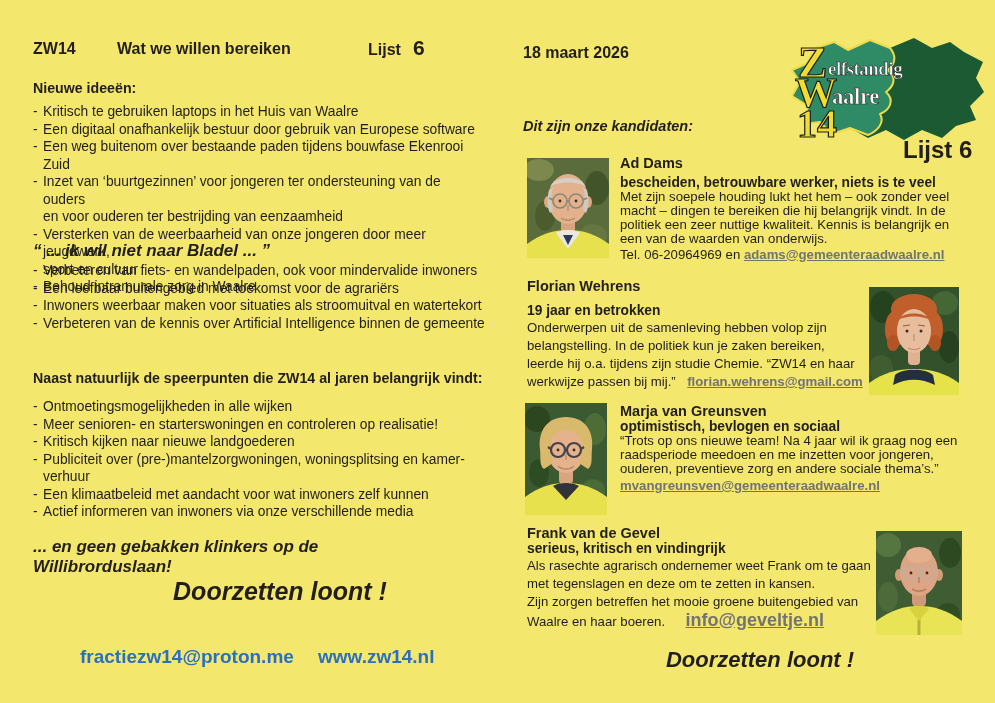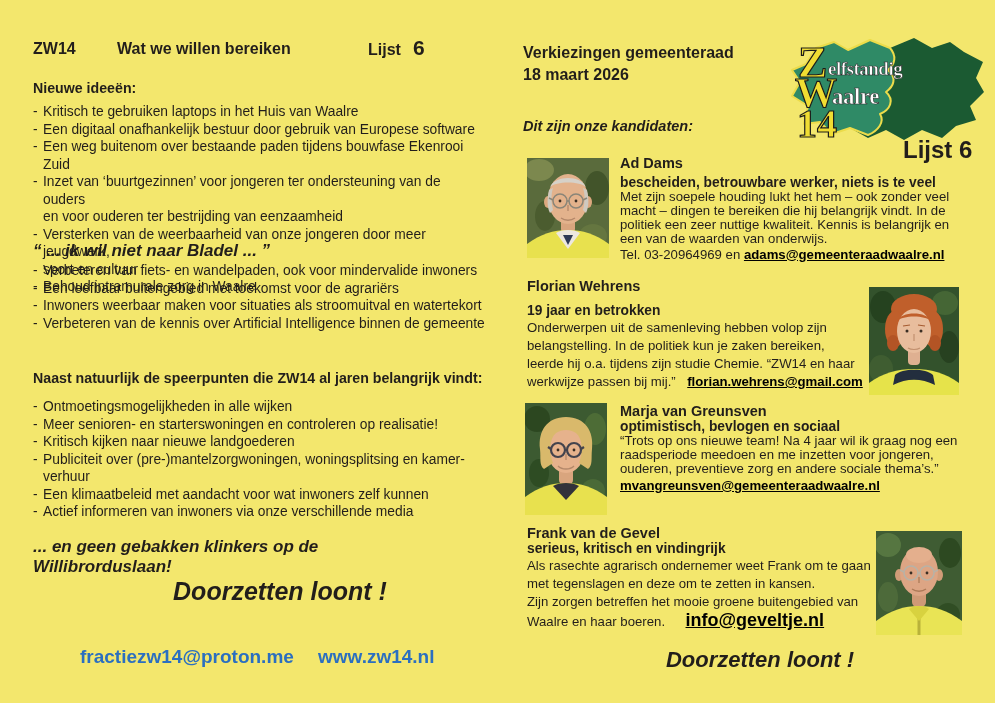--- a/index.html
+++ b/index.html
@@ -24,21 +24,21 @@
   .plainlink { color:#2b6fc0; font-weight:bold; font-size:19px; cursor:pointer; text-decoration:none; }
 
   
   .r-title { font-size:16px; font-weight:bold; line-height:21.5px; }
   .intro { font-size:14.5px; font-weight:bold; font-style:italic; }
   .lijst6 { font-size:24px; font-weight:bold; }
   .cand-name    { font-size:14.5px; line-height:16px; font-weight:bold; }
   .cand-tagline { font-size:13.8px; line-height:15px; font-weight:bold; }
   .bio { font-size:13.2px; line-height:13.9px; white-space:pre-line; }
   .contact { font-size:13.2px; line-height:14.5px; margin-top:2px; }
-  .link { color:#000000; font-weight:bold; text-decoration:underline; cursor:pointer; }
+  .link { color:#737373; font-weight:bold; text-decoration:underline; cursor:pointer; }
   .photo { display:block; }
 </style>
 </head>
 <body>
 
 <div class="root">
 
   <div class="abs hdr" style="left:33px; top:40px;">ZW14</div>
   <div class="abs hdr" style="left:117px; top:40px;">Wat we willen bereiken</div>
   <div class="abs" style="left:368px; top:36px; display:flex; align-items:baseline;">
@@ -81,21 +81,20 @@
   </ul>
 
   <div class="abs quote" style="left:33px; top:537px; width:405px;">... en geen gebakken klinkers op de Willibrorduslaan!</div>
 
   <div class="abs slogan-big" style="left:110px; top:577px; width:340px;">Doorzetten loont !</div>
 
   <a class="abs plainlink" style="left:80px; top:646px;">fractiezw14@proton.me</a>
   <a class="abs plainlink" style="left:318px; top:646px;">www.zw14.nl</a>
 
   <div class="abs r-title" style="left:523px; top:42px;">
-    <div>Verkiezingen gemeenteraad</div>
     <div>18 maart 2026</div>
   </div>
 
   <svg class="abs" style="left:786px; top:34px;" width="202" height="114" viewBox="0 0 202 114">
     <path d="M30,14 L48,8 62,16 84,6 104,14 128,4 146,14 164,8 178,18 197,28 190,44 198,58 184,72 190,86 170,92 156,104 136,96 118,106 100,96 82,104 64,94 46,100 34,88 18,90 22,72 6,62 14,48 6,36 20,30 Z" fill="#1b5a32"></path>
     <path d="M30,14 L48,8 62,16 84,6 104,14 C111,22 109,30 102,36 C111,44 108,52 100,58 C109,66 104,76 94,80 C99,88 92,97 82,101 L64,94 46,100 34,88 18,90 22,72 6,62 14,48 6,36 20,30 Z" fill="#2f8a66" stroke="#ecdc4a" stroke-width="2" stroke-linejoin="round"></path>
     <text x="12" y="43" font-family="Liberation Serif, serif" font-size="44" font-weight="bold" fill="#f0dd32" stroke="#1a1a1a" stroke-width="1.2">Z</text>
     <text x="9" y="73" font-family="Liberation Serif, serif" font-size="42" font-weight="bold" fill="#f0dd32" stroke="#1a1a1a" stroke-width="1.2">W</text>
     <text x="11" y="103" font-family="Liberation Serif, serif" font-size="40" font-weight="bold" fill="#f0dd32" stroke="#1a1a1a" stroke-width="1.2">14</text>
     <text x="42" y="41" font-family="Liberation Serif, serif" font-size="19" font-weight="bold" fill="#ffffff" stroke="#2b2b2b" stroke-width="0.6" letter-spacing="-0.5">elfstandig</text>
@@ -131,21 +130,21 @@
     <path d="M41,47 L41,53 M34,60 C38,63 44,63 48,60" stroke="#b4886a" stroke-width="1.3" fill="none"></path>
   </svg>
   <div class="abs" style="left:620px; top:155px; width:352px;">
     <div class="cand-name">Ad Dams</div>
     <div class="cand-tagline" style="margin-top:4px;">bescheiden, betrouwbare werker, niets is te veel</div>
     <div class="bio">Met zijn soepele houding lukt het hem – ook zonder veel
 macht – dingen te bereiken die hij belangrijk vindt. In de
 politiek een zeer nuttige kwaliteit. Kennis is belangrijk en
 een van de waarden van onderwijs.</div>
     <div class="contact">
-      <span>Tel. 03-20964969 en </span><a class="link">adams@gemeenteraadwaalre.nl</a>
+      <span>Tel. 06-20964969 en </span><a class="link">adams@gemeenteraadwaalre.nl</a>
     </div>
   </div>
 
   <div class="abs" style="left:527px; top:278px; width:346px;">
     <div class="cand-name">Florian Wehrens</div>
     <div class="cand-tagline" style="margin-top:9px;">19 jaar en betrokken</div>
     <div><span class="bio" style="display:inline;">Onderwerpen uit de samenleving hebben volop zijn
 belangstelling. In de politiek kun je zaken bereiken,
 leerde hij o.a. tijdens zijn studie Chemie. “ZW14 en haar
 werkwijze passen bij mij.”</span>

